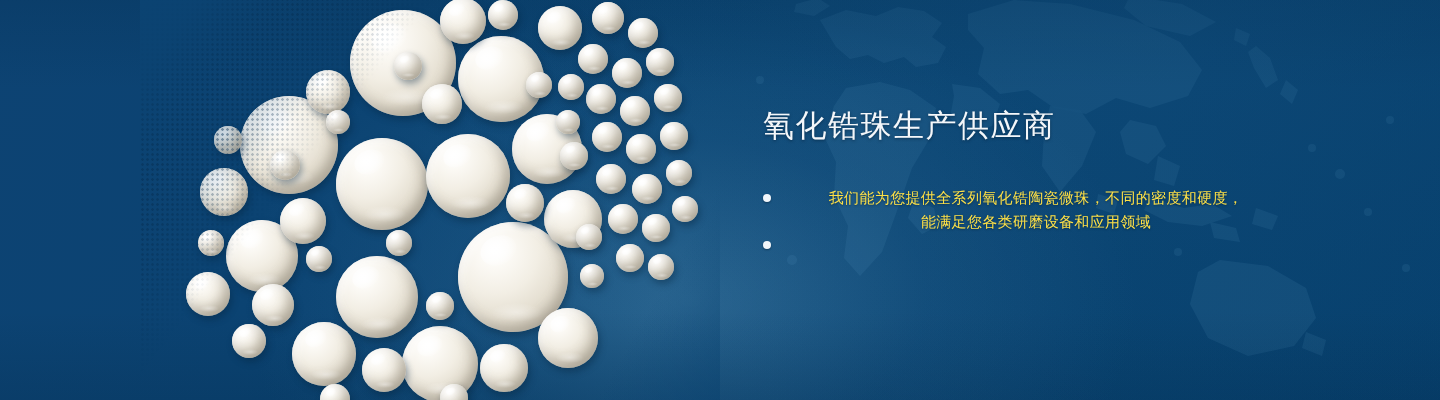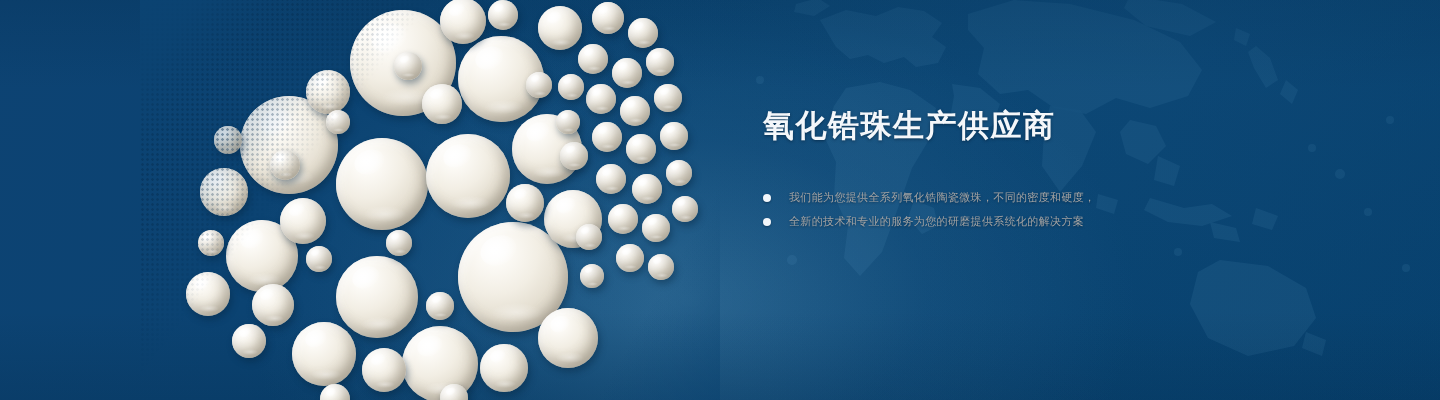--- a/index.html
+++ b/index.html
@@ -71,31 +71,32 @@
   .photo-fade-r{
     position:absolute;inset:0;pointer-events:none;
     background:linear-gradient(300deg, rgba(9,66,112,.55) 0%, rgba(9,66,112,0) 16%);
   }
   
   .copy{
     position:absolute;left:763px;top:106px;width:520px;
   }
   .headline{
     margin:0;padding:0;
-    font-size:31px;line-height:40px;font-weight:700;
+    font-size:31px;line-height:40px;font-weight:400;
     letter-spacing:1.5px;color:#f4f7fa;
     text-shadow:0 1px 3px rgba(2,26,48,.55);
     white-space:nowrap;
   }
   .bullets{list-style:none;margin:40px 0 0 0;padding:0;}
   .bullet{
     position:relative;padding-left:26px;
-    font-size:11px;line-height:23.5px;color:#a3a3a3;
+    font-size:15px;line-height:23.5px;color:#fde047;
     letter-spacing:.35px;
     text-shadow:0 1px 2px rgba(2,26,48,.5);
+    text-align:center;
   }
   .bullet + .bullet{margin-top:0;}
   .bullet .dot{
     position:absolute;left:0;top:8px;
     width:8px;height:8px;border-radius:50%;
     background:#f2f6fa;
     box-shadow:0 1px 2px rgba(2,26,48,.45);
   }
   .bullet .l2{display:block;}
 </style>
@@ -225,21 +226,21 @@
     <div class="photo-fade-r"></div>
   </div>
 
   <div class="copy">
     <h1 class="headline">氧化锆珠生产供应商</h1>
 
     <ul class="bullets">
       <li class="bullet">
         <span class="dot"></span>
         <span>我们能为您提供全系列氧化锆陶瓷微珠，不同的密度和硬度，</span>
+        <span class="l2">能满足您各类研磨设备和应用领域</span>
       </li>
       <li class="bullet">
         <span class="dot"></span>
-        <span>全新的技术和专业的服务为您的研磨提供系统化的解决方案</span>
       </li>
     </ul>
   </div>
 
 </div>
 
 </body></html>

